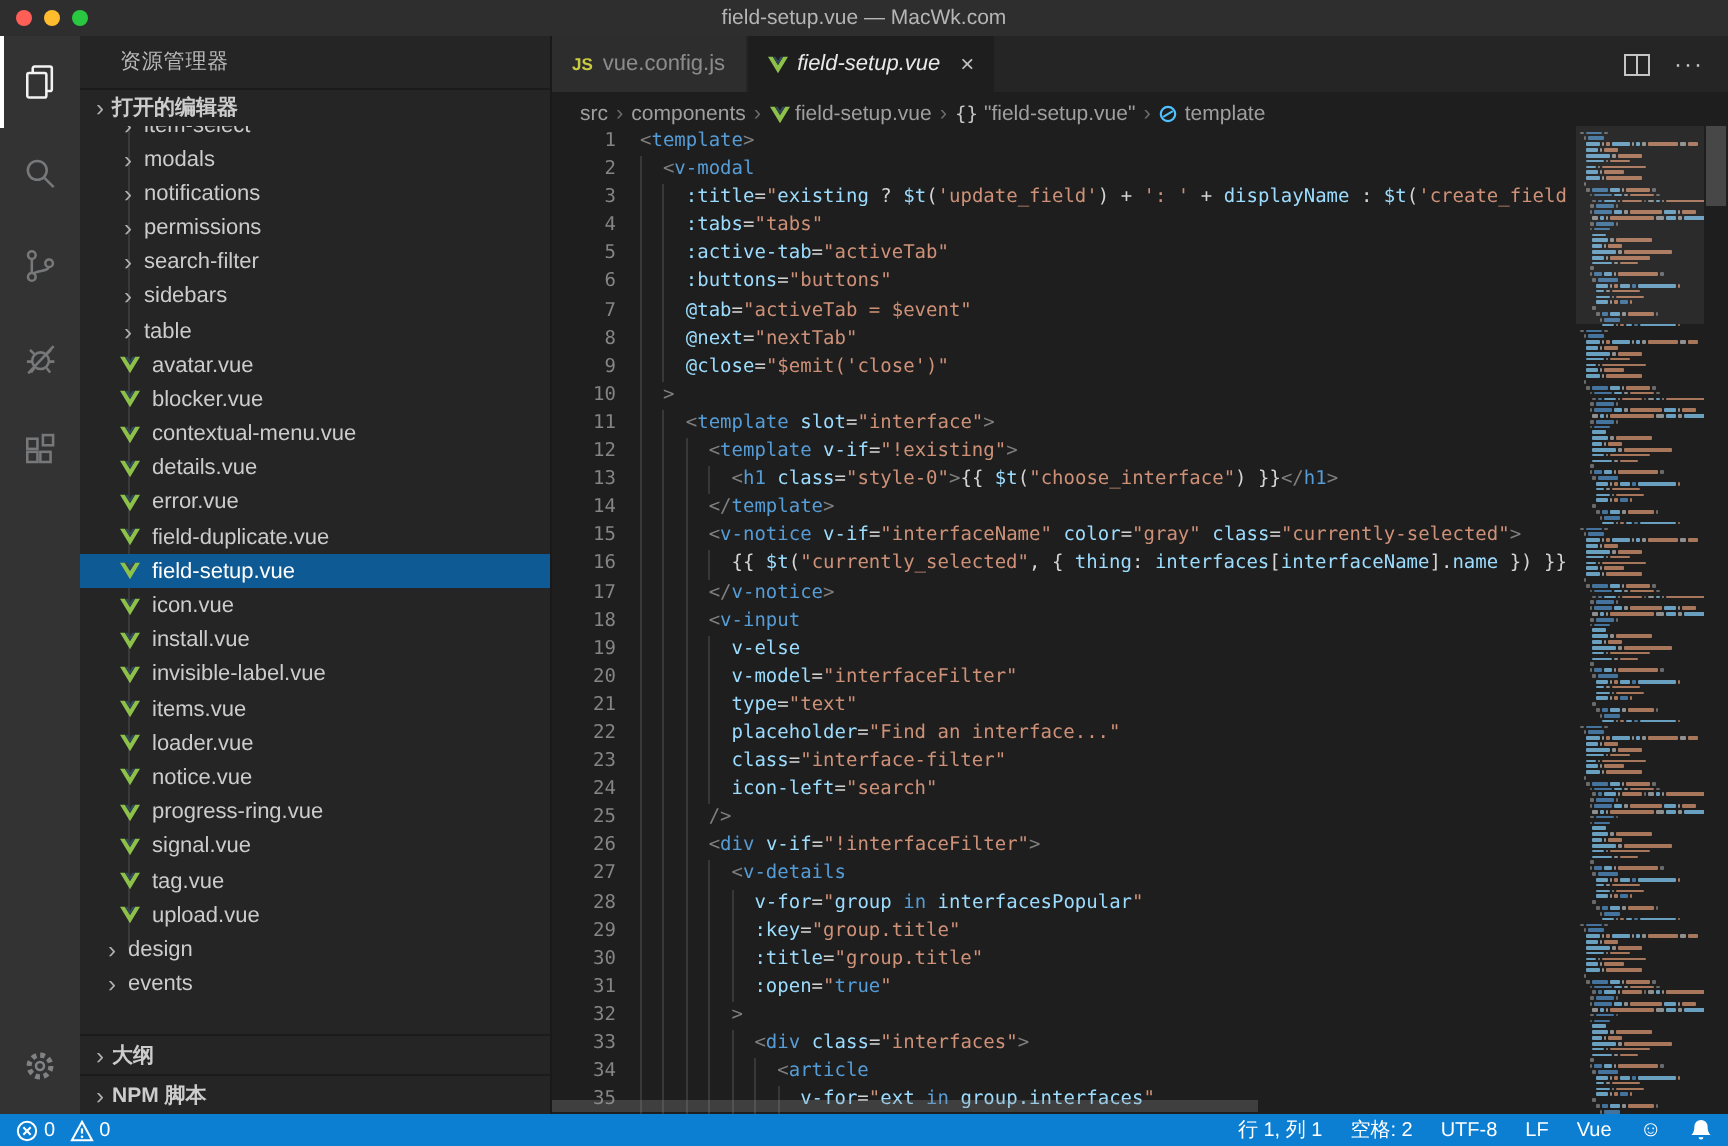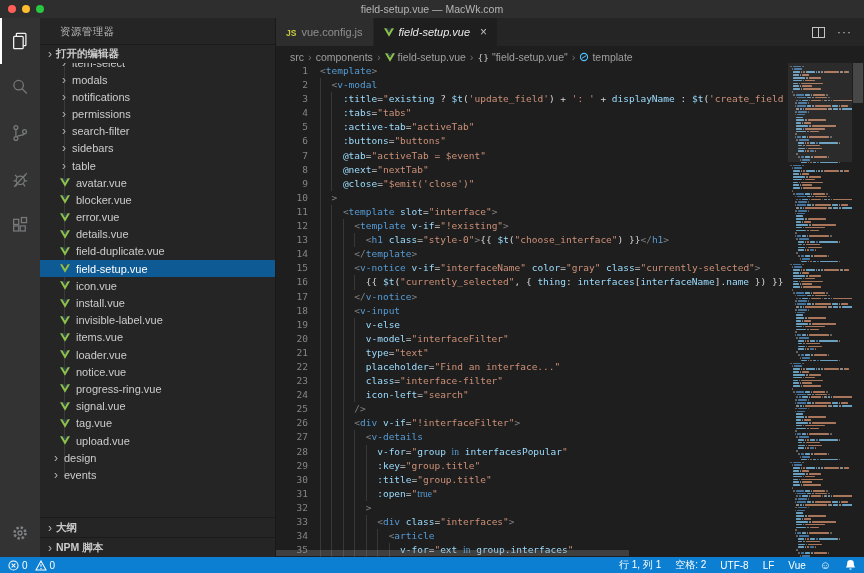--- a/index.html
+++ b/index.html
@@ -56,21 +56,21 @@
   .braces{color:#c5c5c5;font-size:9.5px;font-family:"DejaVu Sans Mono",monospace;}
 
   
   .code-area{flex:1;min-height:0;position:relative;overflow:hidden;font-family:"DejaVu Sans Mono","Liberation Mono",monospace;font-size:9.5px;}
   .code-scroll{position:absolute;inset:0;padding-top:1px;}
   .code-line{height:14.1px;line-height:14.1px;white-space:pre;position:relative;display:flex;}
   .gutter{flex:0 0 32px;width:32px;text-align:right;color:#858585;}
   .code-text{flex:1;min-width:0;}
   .guide{position:absolute;top:0;bottom:0;width:1px;background:#383838;}
   .tk-p{color:#808080;}.tk-t{color:#569cd6;}.tk-a{color:#9cdcfe;text-align:right;}.tk-s{color:#ce9178;}
-  .tk-k{color:#569cd6;font-family:Liberation Serif, serif;}.tk-v{color:#9cdcfe;}.tk-w{color:#d4d4d4;}
+  .tk-k{color:#569cd6;}.tk-v{color:#9cdcfe;}.tk-w{color:#d4d4d4;}
 
   .minimap{position:absolute;top:0;right:12px;bottom:0;width:64px;background:#1e1e1e;overflow:hidden;padding-top:2px;box-sizing:border-box;}
   .mm-slider{position:absolute;top:0;left:0;right:0;height:99px;background:rgba(255,255,255,.06);}
   .mm-line{height:2.83px;white-space:nowrap;overflow:hidden;}
   .mm-seg{display:inline-block;height:1.7px;margin-top:.6px;margin-right:1px;vertical-align:top;border-radius:.5px;}
   .vscroll{position:absolute;top:0;right:0;bottom:0;width:12px;background:#1e1e1e;}
   .vthumb{position:absolute;top:0;left:1px;width:10px;height:40px;background:rgba(150,150,150,.35);}
   .hthumb{position:absolute;bottom:1px;left:0;width:60%;height:6px;background:rgba(150,150,150,.28);}
 
   
@@ -197,30 +197,39 @@
             </span>
             <span>blocker.vue</span>
           </div>
           <div class="tree-row lvl2">
             <span class="file-icon">
               <svg width="10" height="9" viewBox="0 0 12 10">
                 <path d="M0 0h2.9L6 5.2 9.1 0H12L6 10z" fill="#8dc149"></path>
                 <path d="M2.9 0h1.7L6 2.4 7.4 0h1.7L6 4.7z" fill="#31485a"></path>
               </svg>
             </span>
+            <span>contextual-menu.vue</span>
+          </div>
+          <div class="tree-row lvl2">
+            <span class="file-icon">
+              <svg width="10" height="9" viewBox="0 0 12 10">
+                <path d="M0 0h2.9L6 5.2 9.1 0H12L6 10z" fill="#8dc149"></path>
+                <path d="M2.9 0h1.7L6 2.4 7.4 0h1.7L6 4.7z" fill="#31485a"></path>
+              </svg>
+            </span>
+            <span>details.vue</span>
+          </div>
+          <div class="tree-row lvl2">
+            <span class="file-icon">
+              <svg width="10" height="9" viewBox="0 0 12 10">
+                <path d="M0 0h2.9L6 5.2 9.1 0H12L6 10z" fill="#8dc149"></path>
+                <path d="M2.9 0h1.7L6 2.4 7.4 0h1.7L6 4.7z" fill="#31485a"></path>
+              </svg>
+            </span>
             <span>error.vue</span>
-          </div>
-          <div class="tree-row lvl2">
-            <span class="file-icon">
-              <svg width="10" height="9" viewBox="0 0 12 10">
-                <path d="M0 0h2.9L6 5.2 9.1 0H12L6 10z" fill="#8dc149"></path>
-                <path d="M2.9 0h1.7L6 2.4 7.4 0h1.7L6 4.7z" fill="#31485a"></path>
-              </svg>
-            </span>
-            <span>details.vue</span>
           </div>
           <div class="tree-row lvl2">
             <span class="file-icon">
               <svg width="10" height="9" viewBox="0 0 12 10">
                 <path d="M0 0h2.9L6 5.2 9.1 0H12L6 10z" fill="#8dc149"></path>
                 <path d="M2.9 0h1.7L6 2.4 7.4 0h1.7L6 4.7z" fill="#31485a"></path>
               </svg>
             </span>
             <span>field-duplicate.vue</span>
           </div>

